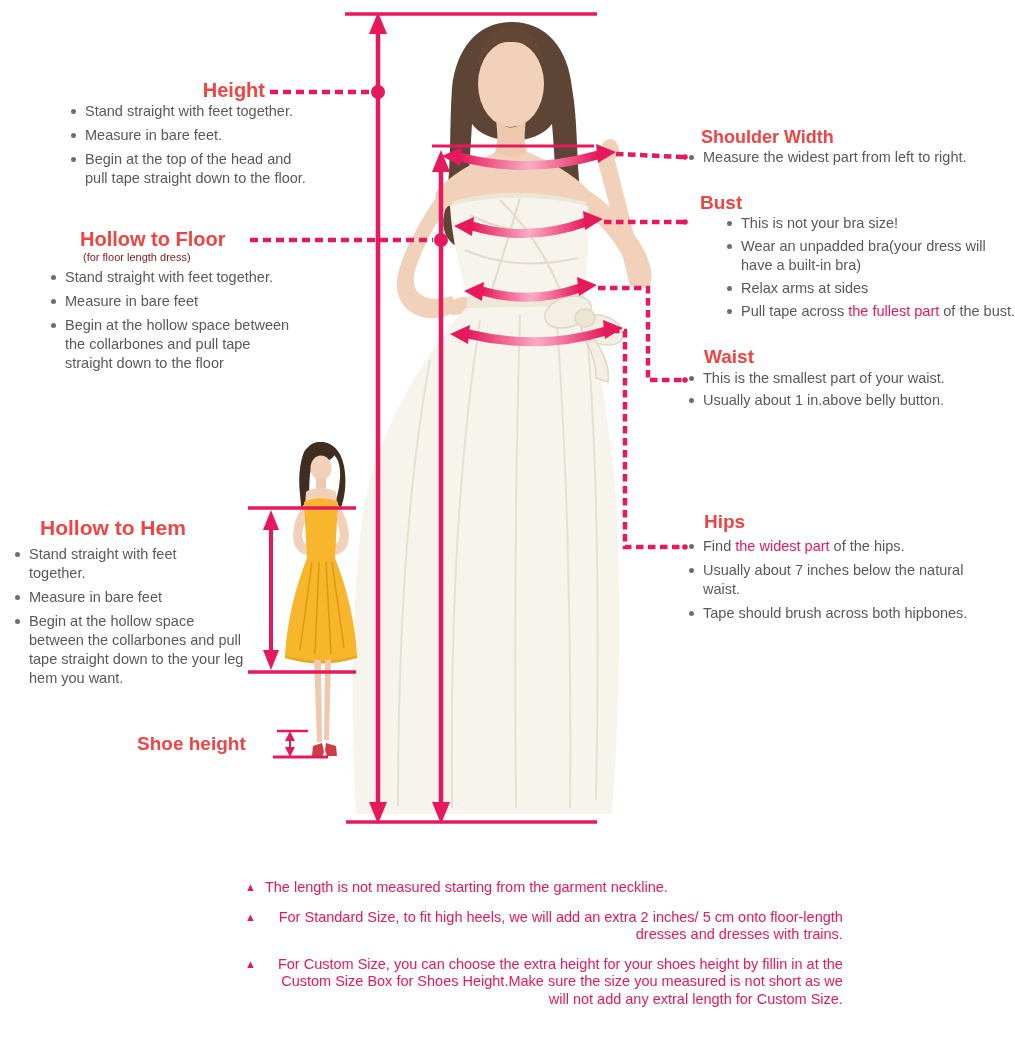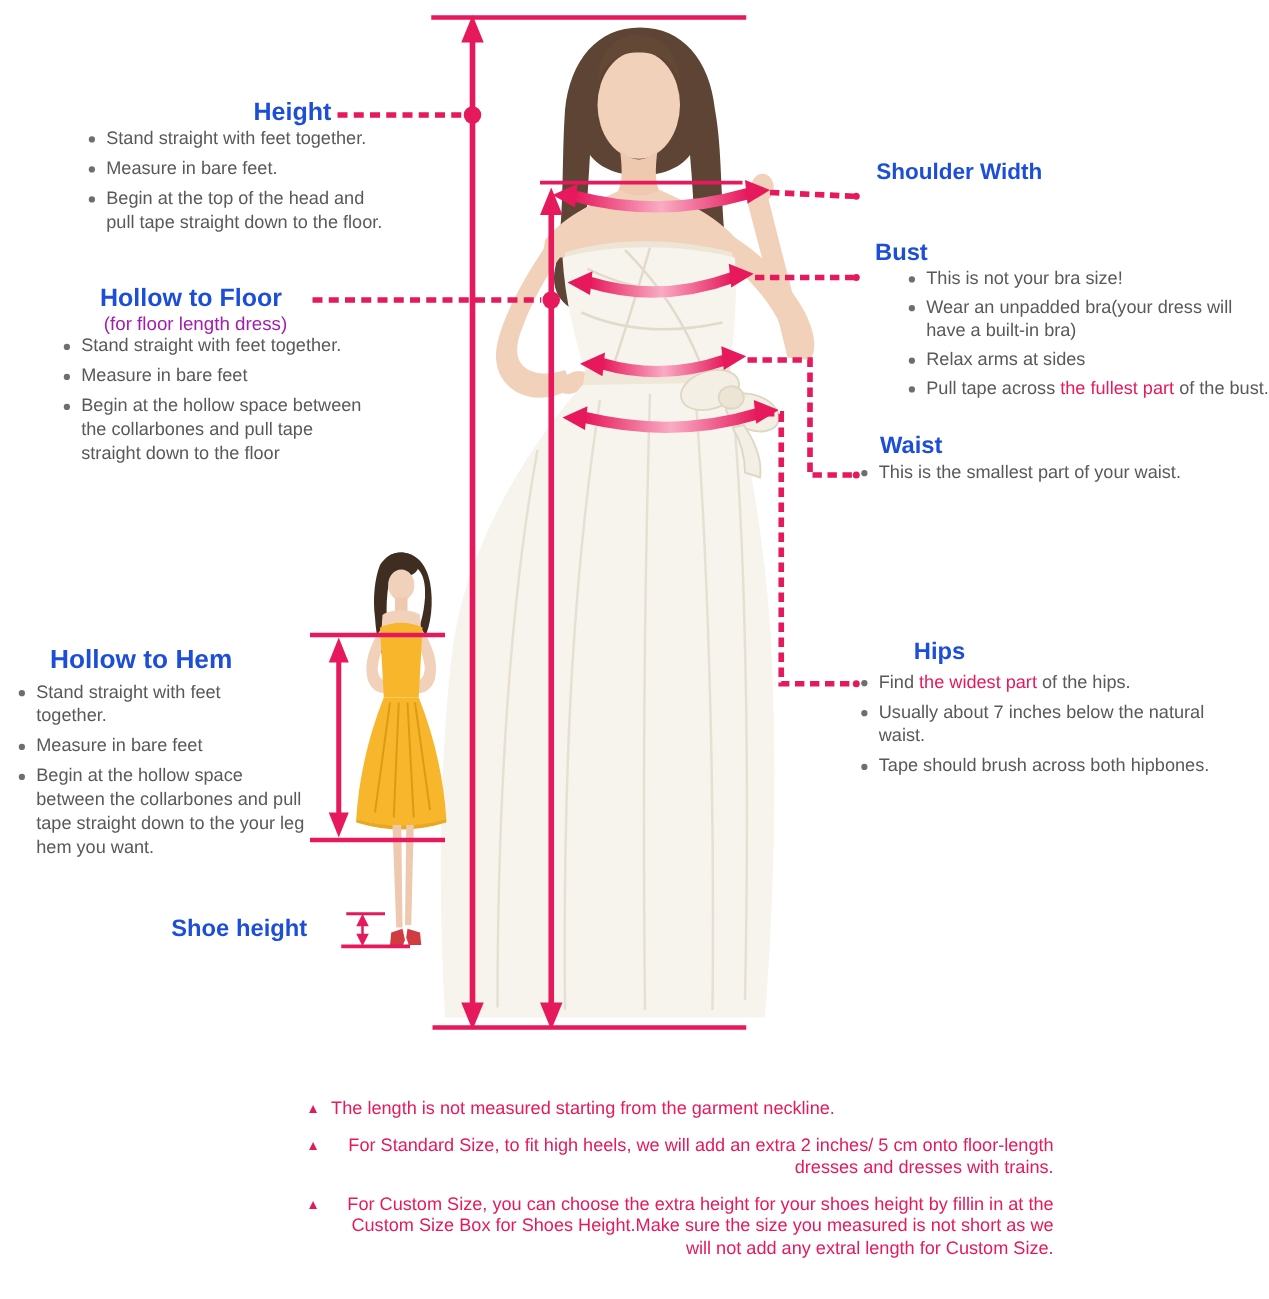--- a/index.html
+++ b/index.html
@@ -2,25 +2,25 @@
 <html><head>
 <meta charset="utf-8">
 <style>
   html,body{margin:0;padding:0;background:#ffffff;}
   .canvas{
     position:relative;width:1015px;height:1039px;background:#ffffff;
     font-family:"Liberation Sans", sans-serif;overflow:hidden;
   }
   .fig-svg{position:absolute;left:0;top:0;z-index:1;}
   .sec-title{
-    position:absolute;z-index:2;color:#1d4ed8;font-weight:bold;
+    position:absolute;z-index:2;color:#ef4444;font-weight:bold;
     font-size:20px;white-space:nowrap;line-height:1.1;
   }
   .sec-sub{
-    position:absolute;z-index:2;color:#a21caf;font-size:15px;white-space:nowrap;
+    position:absolute;z-index:2;color:#7f1d1d;font-size:11px;white-space:nowrap;
   }
   .bullets{position:absolute;z-index:2;color:#58595B;font-size:14.5px;line-height:19px;}
   .b-item{position:relative;padding-left:17px;margin-bottom:5px;}
   .b-item::before{
     content:"";position:absolute;left:3px;top:7px;width:5px;height:5px;
     border-radius:50%;background:#6e6e6e;
   }
   .hl{color:#E6195C;}
   #height-title{left:0;top:79px;width:265px;text-align:right;}
   #height-list{left:68px;top:102px;width:250px;}
@@ -37,21 +37,21 @@
   #sw-title{left:701px;top:128px;font-size:18px;}
   #sw-list{left:686px;top:148px;width:325px;}
   #bust-title{left:700px;top:193px;font-size:19px;}
   #bust-list{left:724px;top:214px;width:325px;}
   #bust-list .b-item{margin-bottom:4px;}
   #bust-list .b-item:nth-child(2) span.wrapctl{display:inline-block;max-width:252px;}
   #waist-title{left:704px;top:347px;font-size:19px;}
   #waist-list{left:686px;top:369px;width:330px;}
   #waist-list .b-item{margin-bottom:3px;}
   #waist-list .b-item:nth-child(4) span.wrapctl{display:inline-block;max-width:262px;}
-  #hips-title{left:704px;top:512px;font-size:19px;margin-left:27px;}
+  #hips-title{left:704px;top:512px;font-size:19px;}
   #hips-list{left:686px;top:537px;width:332px;}
   #hips-list .b-item:nth-child(2) span.wrapctl{display:inline-block;max-width:280px;}
   .notes{position:absolute;z-index:2;left:245px;top:879px;width:615px;}
   .note{display:flex;gap:9px;margin-bottom:12px;color:#E6195C;font-size:14.5px;line-height:17.5px;}
   .note .tri{font-size:11px;line-height:17px;flex:0 0 auto;}
   .note .note-text{max-width:578px;text-align:right;}
 </style>
 </head>
 <body>
 
@@ -208,32 +208,36 @@
   <div class="sec-title" id="hth-title">Hollow to Hem</div>
   <div class="bullets" id="hth-list">
     <div class="b-item"><span class="wrapctl">Stand straight with feet together.</span></div>
     <div class="b-item"><span class="wrapctl">Measure in bare feet</span></div>
     <div class="b-item"><span class="wrapctl">Begin at the hollow space between the collarbones and pull tape straight down to the your leg hem  you want.</span></div>
   </div>
 
   <div class="sec-title" id="shoe-title">Shoe height</div>
 
   <div class="sec-title" id="sw-title">Shoulder Width</div>
+  <div class="bullets" id="sw-list">
+    <div class="b-item"><span>Measure the widest part from left to right.</span></div>
+  </div>
 
   <div class="sec-title" id="bust-title">Bust</div>
   <div class="bullets" id="bust-list">
     <div class="b-item"><span>This is not your bra size!</span></div>
     <div class="b-item"><span class="wrapctl">Wear an unpadded bra(your dress will have a built-in bra)</span></div>
     <div class="b-item"><span>Relax arms at sides</span></div>
     <div class="b-item"><span><span>Pull tape across </span><span class="hl">the fullest part</span><span> of the bust.</span></span></div>
   </div>
 
   <div class="sec-title" id="waist-title">Waist</div>
   <div class="bullets" id="waist-list">
     <div class="b-item"><span>This is the smallest part of your waist.</span></div>
+    <div class="b-item"><span>Usually about 1 in.above belly button.</span></div>
   </div>
 
   <div class="sec-title" id="hips-title">Hips</div>
   <div class="bullets" id="hips-list">
     <div class="b-item"><span><span>Find </span><span class="hl">the widest part</span><span> of the hips.</span></span></div>
     <div class="b-item"><span class="wrapctl">Usually about 7 inches below the natural waist.</span></div>
     <div class="b-item"><span>Tape should brush across both hipbones.</span></div>
   </div>
 
   <div class="notes">

